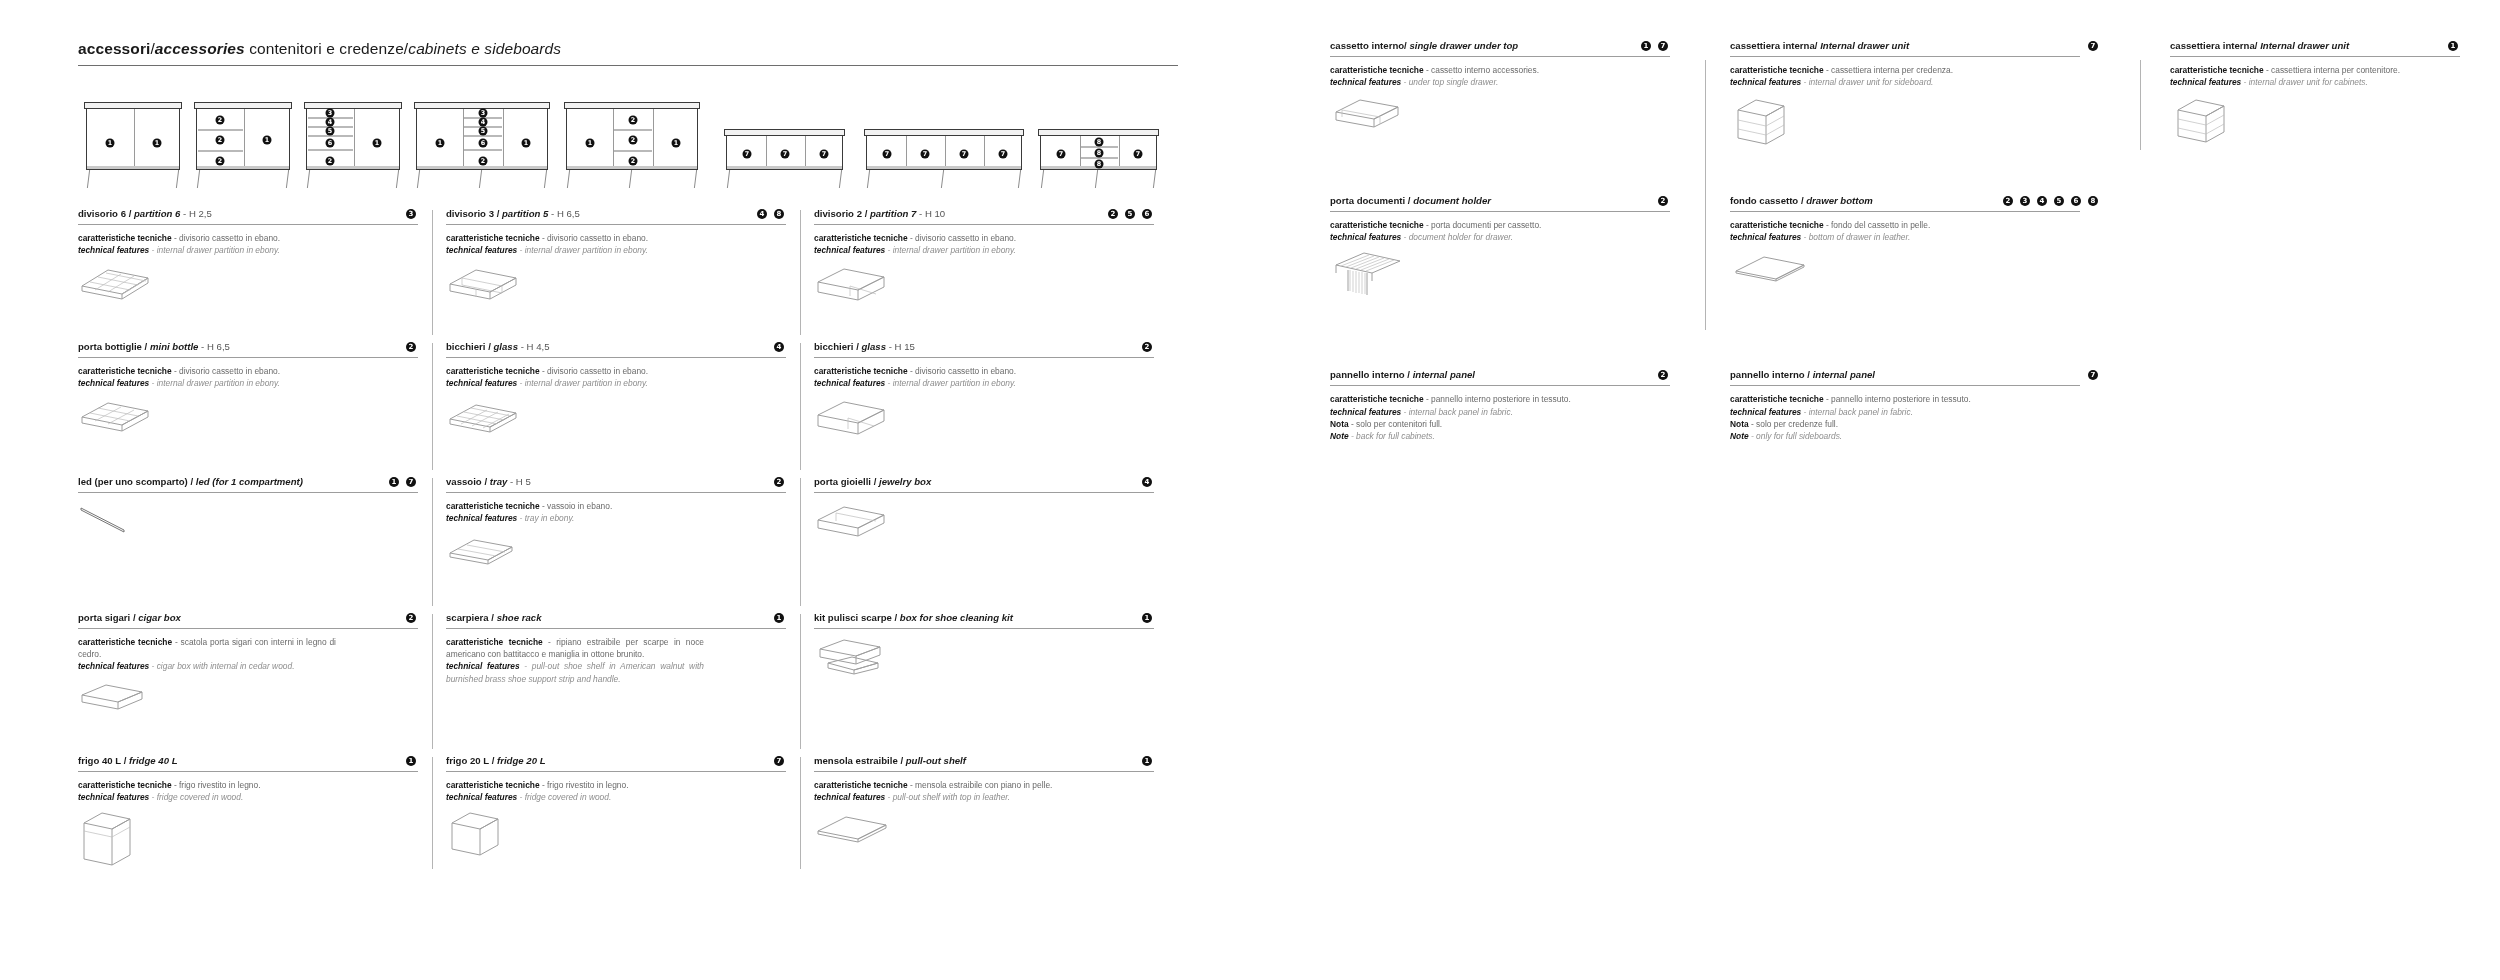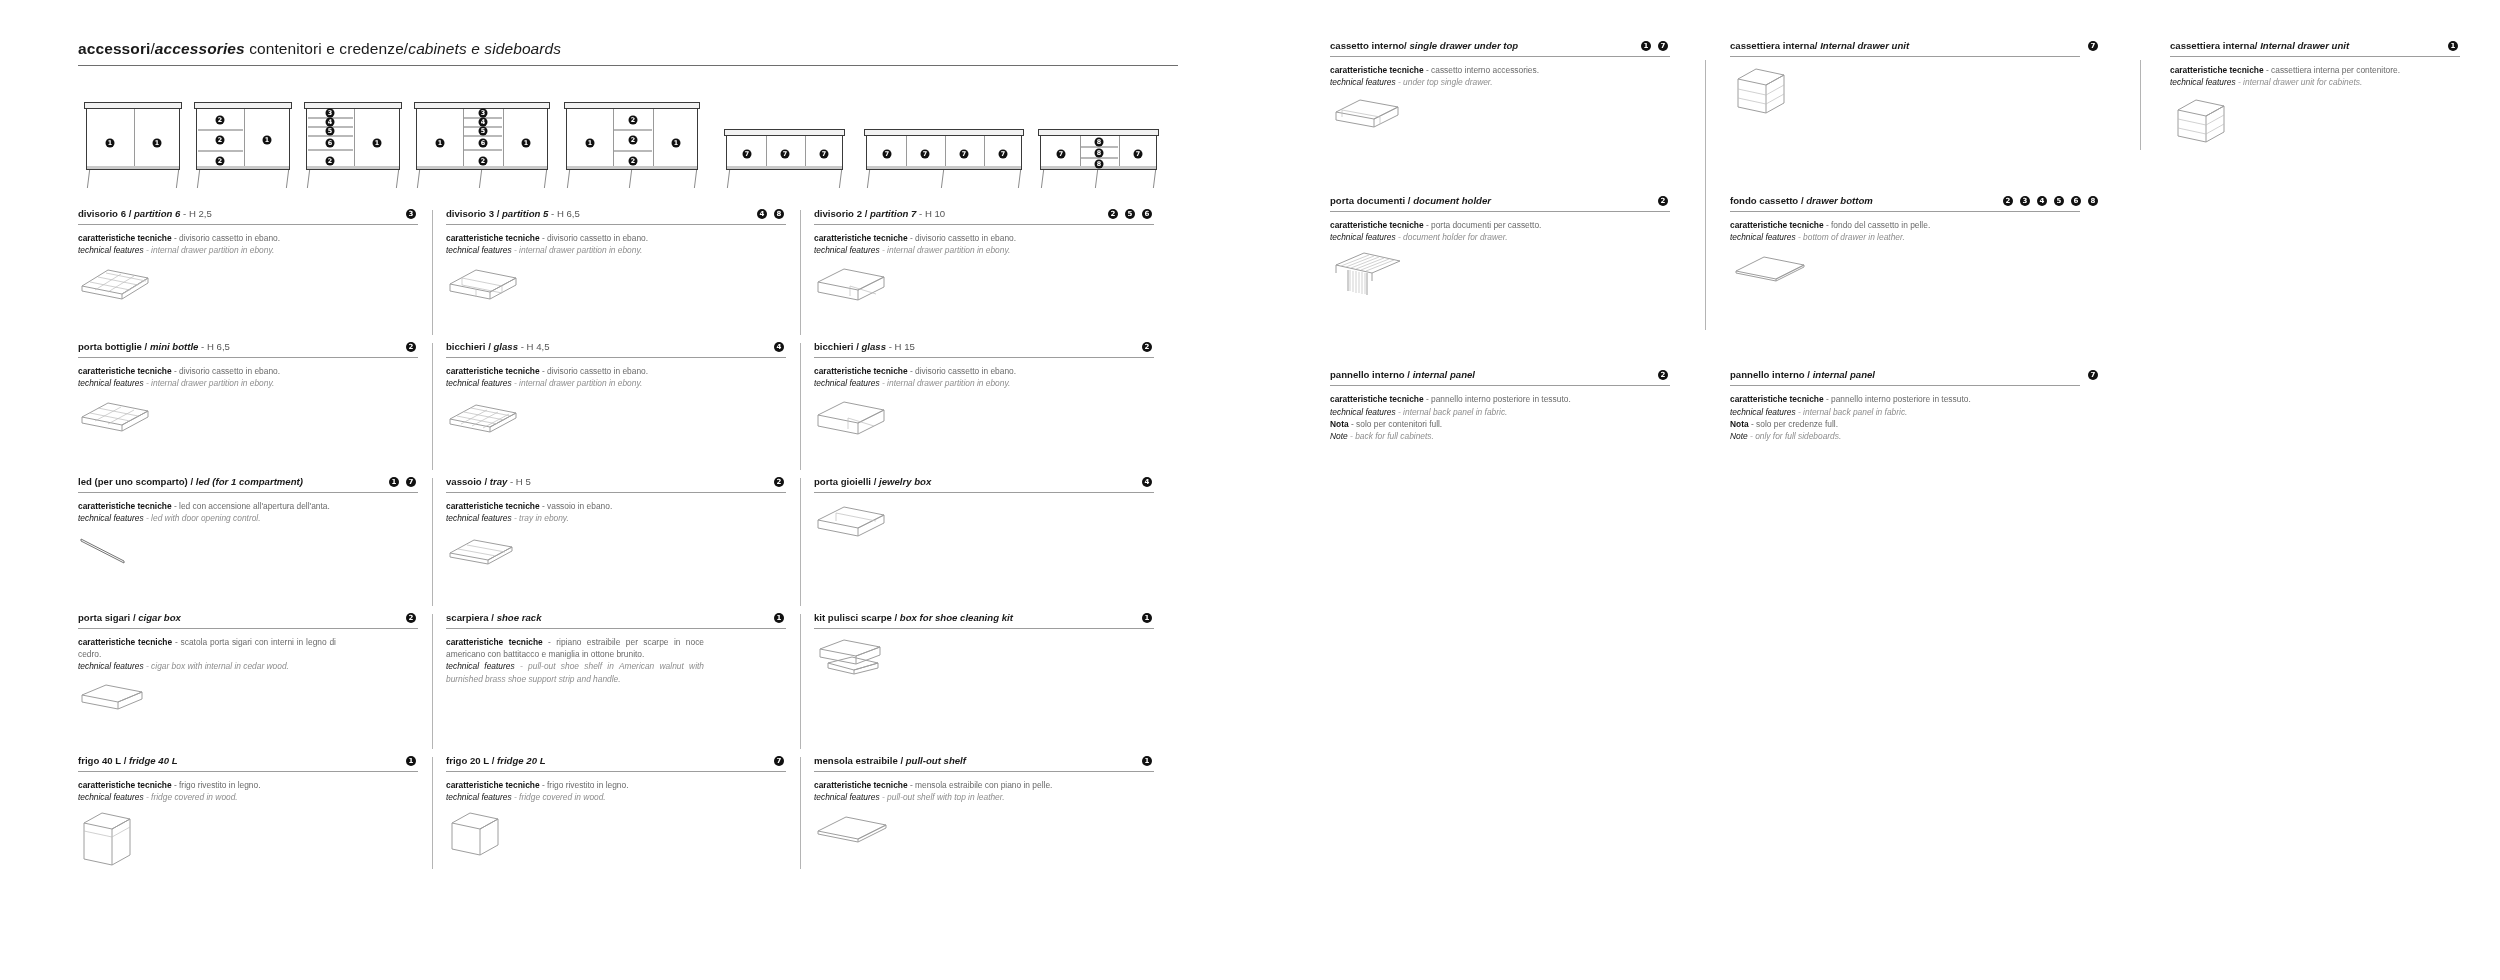--- a/index.html
+++ b/index.html
@@ -63,21 +63,21 @@
   .cell-head .ttl .dim { font-weight:400; color:#555; }
   .badges { display:flex; gap:7px; padding-top:1px; padding-right:2px; }
   .badge {
     width:10px; height:10px; border-radius:50%; background:#111; color:#fff;
     font-size:7px; line-height:10px; text-align:center; font-weight:700;
     font-family:"DejaVu Sans", sans-serif; flex:none;
   }
   .cell-rule { height:1px; background:#9d9d9d; width:340px; }
   .cell-body { padding-top:7px; font-size:8.4px; line-height:1.45; }
   .cell-body .lbl-it { font-weight:700; color:#141414; }
-  .cell-body .lbl-en { font-weight:400; font-style:italic; color:#141414; }
+  .cell-body .lbl-en { font-weight:700; font-style:italic; color:#141414; }
   .cell-body .txt-it { color:#6a6a6a; }
   .cell-body .txt-en { color:#8d8d8d; font-style:italic; }
   .cell-body .line { }
   .cell-body .just { text-align:justify; width:258px; }
   .thumb { position:relative; margin-top:8px; height:56px; }
 
   
   .right-panel { position:absolute; left:1330px; top:40px; width:1120px; }
   .rcol { position:absolute; top:0; }
   .rcol.c1 { left:0px;   width:340px; }
@@ -423,24 +423,20 @@
           <div class="cell-head">
             <div class="ttl">
               <span class="b">led (per uno scomparto)</span><span class="b"> / </span><span class="bi">led (for 1 compartment)</span>
             </div>
             <div class="badges">
               <div class="badge">1</div>
               <div class="badge">7</div>
             </div>
           </div>
           <div class="cell-rule"></div>
-          <div class="cell-body">
-            <div class="line"><span class="lbl-it">caratteristiche tecniche</span><span class="txt-it"> - </span><span class="txt-it">led con accensione all'apertura dell'anta.</span></div>
-            <div class="line"><span class="lbl-en">technical features</span><span class="txt-en"> - </span><span class="txt-en">led with door opening control.</span></div>
-          </div>
           <div class="thumb">
             <svg width="80" height="40" viewBox="0 0 80 40">
               <path class="ln2" d="M3 7 L46 29"></path>
               <path class="ln2" d="M3 9 L46 31"></path>
               <path class="ln2" d="M3 7 L3 9 M46 29 L46 31"></path>
             </svg>
           </div>
         </div>
 
         <div class="cell sep">
@@ -709,20 +705,24 @@
       <div class="rcell" style="height:155px;">
         <div class="cell-head">
           <div class="ttl">
             <span class="b">cassettiera interna/</span><span class="bi"> </span><span class="bi">Internal drawer unit</span>
           </div>
           <div class="badges">
             <div class="badge">7</div>
           </div>
         </div>
         <div class="cell-rule" style="width:350px;"></div>
+        <div class="cell-body">
+          <div class="line"><span class="lbl-it">caratteristiche tecniche</span><span class="txt-it"> - </span><span class="txt-it">cassettiera interna per credenza.</span></div>
+          <div class="line"><span class="lbl-en">technical features</span><span class="txt-en"> - </span><span class="txt-en">internal drawer unit for sideboard.</span></div>
+        </div>
         <div class="thumb">
           <svg width="80" height="56" viewBox="0 0 80 56">
             <path class="ln" d="M8 14 L26 4 L54 10 L36 20 Z"></path>
             <path class="ln" d="M8 14 L8 42 L36 48 L36 20"></path>
             <path class="ln" d="M36 20 L54 10 L54 38 L36 48"></path>
             <path class="lnt" d="M8 24 L36 30 M36 30 L54 20 M8 33 L36 39 M36 39 L54 29"></path>
           </svg>
         </div>
       </div>
 

